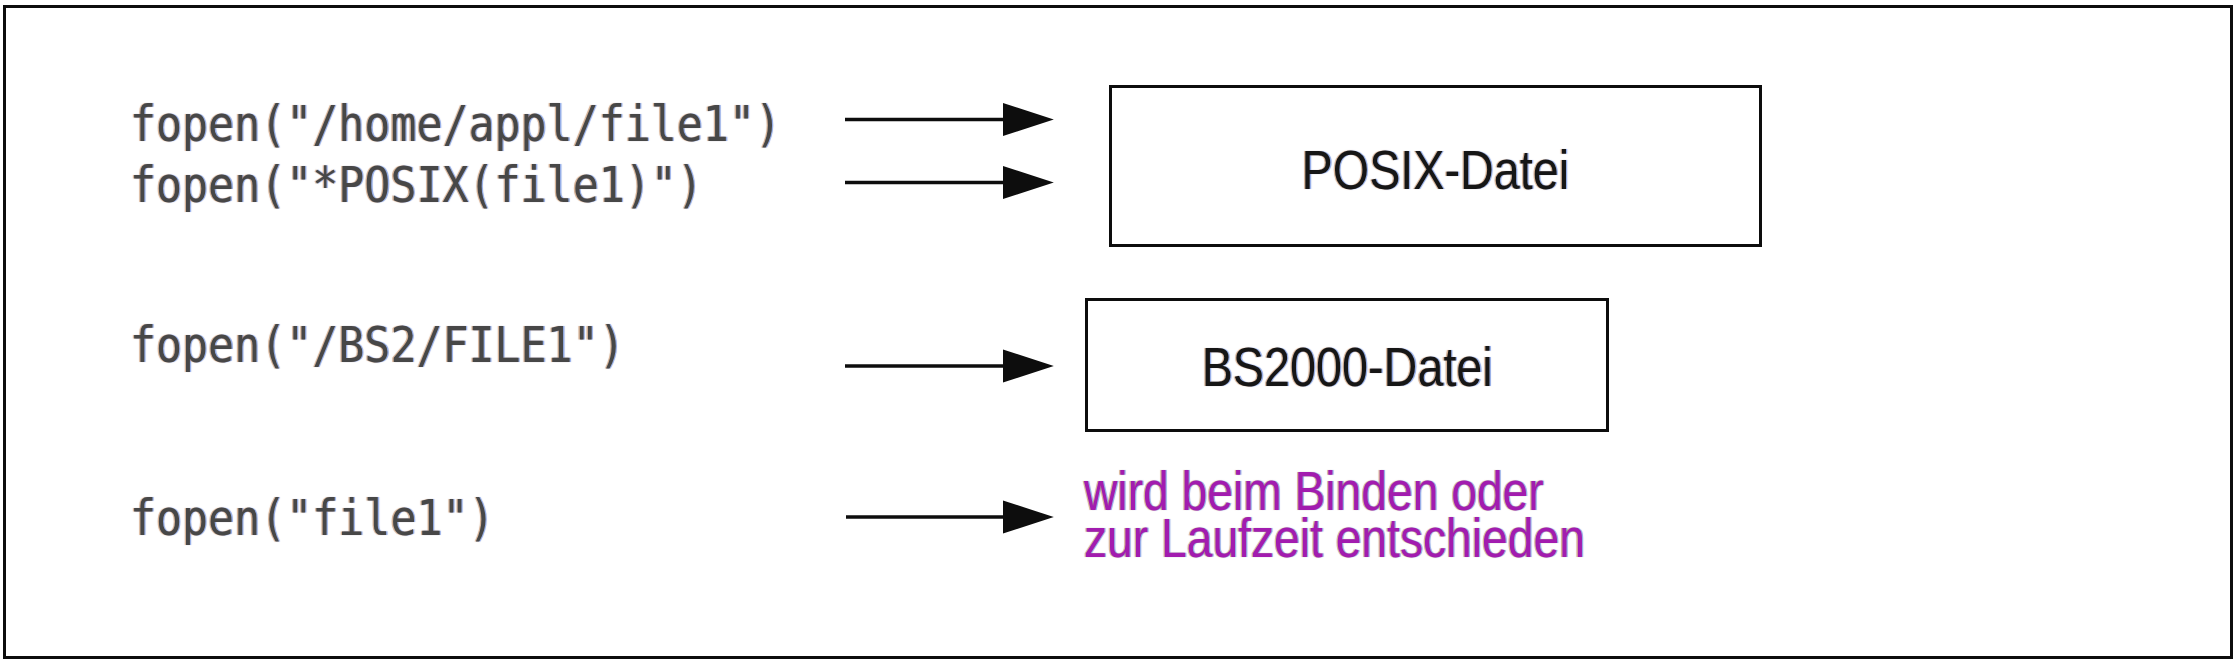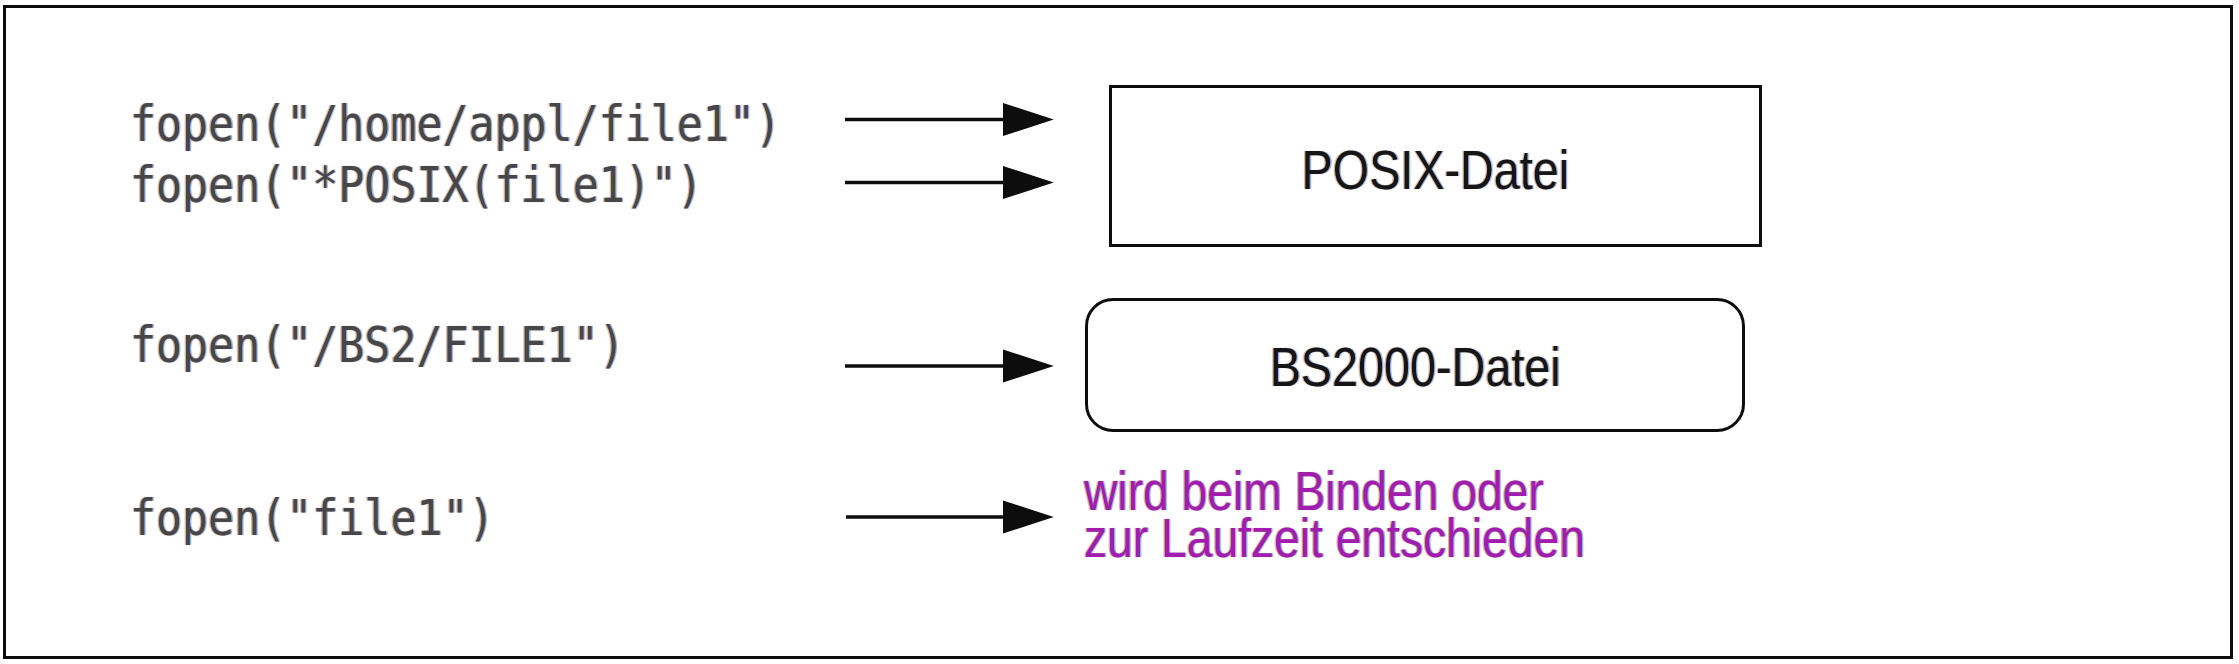--- a/index.html
+++ b/index.html
@@ -43,23 +43,22 @@
     left: 1085px;
     top: 85px;
     width: 653px;
     height: 162px;
     margin-left: 24px;
   }
   #posix-box .label { margin-top: 54.5px; }
   #bs2000-box {
     left: 1085px;
     top: 298px;
-    width: 660px;
+    width: 524px;
     height: 133.5px;
-    border-radius: 28px;
   }
   #bs2000-box .label { margin-top: 39px; }
   .code-line {
     position: absolute;
     left: 130px;
     font-family: "DejaVu Sans Mono", monospace;
     font-size: 50px;
     line-height: 50px;
     color: #474747;
     white-space: pre;

